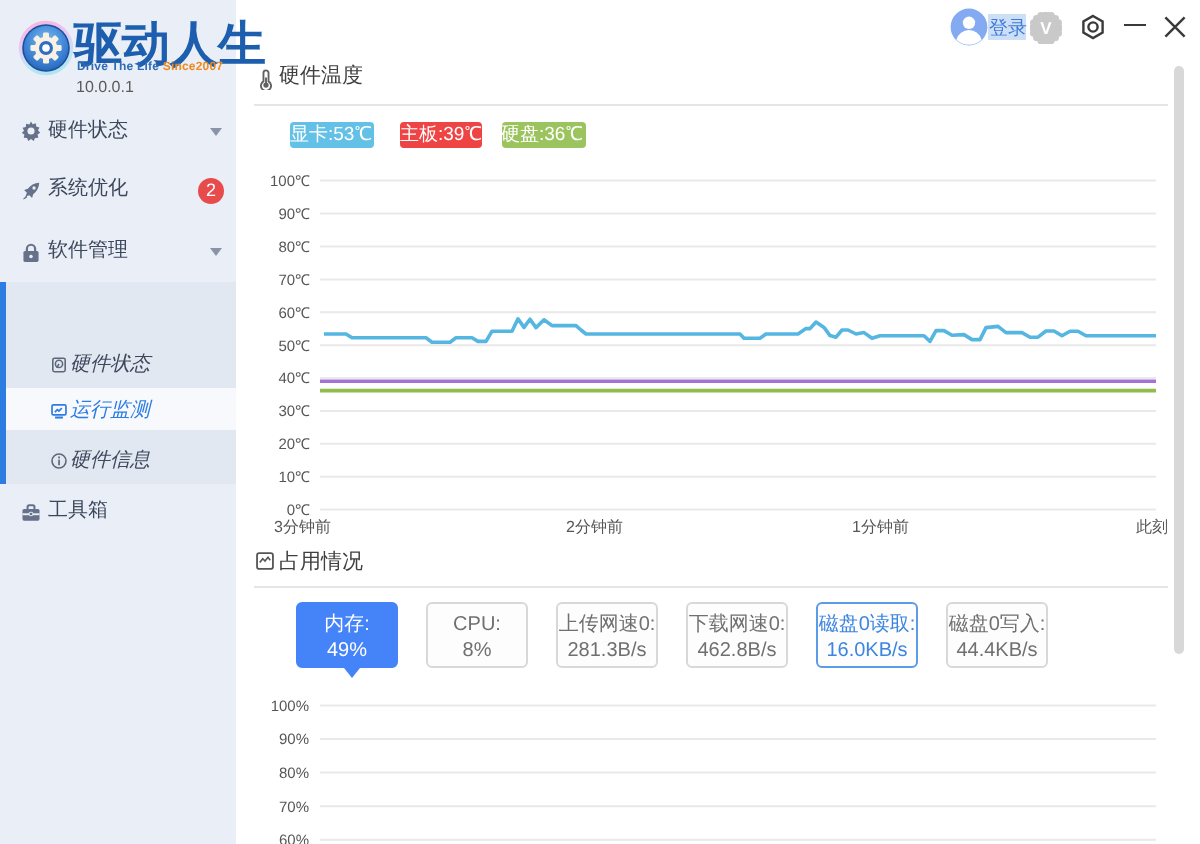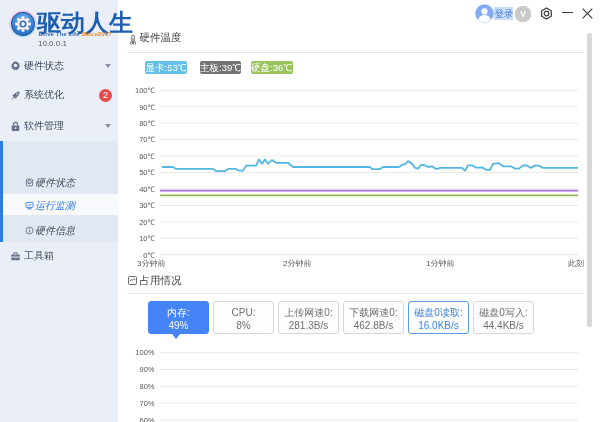--- a/index.html
+++ b/index.html
@@ -7,22 +7,22 @@
 #app{position:relative;width:600px;height:422px;background:#fff;overflow:hidden;}
 .abs{position:absolute;}
 #side{position:absolute;left:0;top:0;width:118px;height:422px;background:#eaeef7;}
 .mi{position:absolute;left:0;width:118px;height:30px;line-height:30px;font-size:10px;color:#3d485c;white-space:nowrap;}
 .mi .ic{position:absolute;left:10px;top:9.5px;width:11px;height:11px;}
 .mi .tx{position:absolute;left:24px;top:0;}
 .mi .ar{position:absolute;right:7px;top:13px;width:0;height:0;border-left:3.5px solid transparent;border-right:3.5px solid transparent;border-top:4px solid #8a94a6;}
 .sub{height:23px;line-height:23px;}
 .sub .tx{left:35px;font-style:italic;}
 .sub .ic{left:24.5px;top:7px;width:9px;height:9px;}
-.chip{position:absolute;top:60.5px;height:13.5px;line-height:13.5px;border-radius:2px;color:#fff;font-size:9.5px;text-align:center;white-space:nowrap;}
-.sb{position:absolute;top:301px;width:61px;height:33px;border:1px solid #d8d8d8;border-radius:3px;background:#fdfdfd;color:#707070;font-size:10px;text-align:center;padding-top:4px;white-space:nowrap;}
+.chip{position:absolute;top:60.5px;height:13.5px;line-height:13.5px;border-radius:2px;color:#fff;font-size:9.5px;text-align:left;white-space:nowrap;}
+.sb{position:absolute;top:301px;width:51px;height:33px;border:1px solid #d8d8d8;border-radius:3px;background:#fdfdfd;color:#707070;font-size:10px;text-align:center;padding-top:4px;white-space:nowrap;}
 .sb b{font-weight:normal;display:block;line-height:13px;}
 .hd{position:absolute;font-size:10.5px;color:#404040;}
 .sep{position:absolute;left:126.5px;width:457px;height:1px;background:#e5e5e5;}
 </style></head>
 <body>
 <div id="app">
 
 <div id="side"></div>
 <div class="abs" style="left:0;top:141px;width:118px;height:101px;background:#e2e8f2"></div>
 <div class="abs" style="left:0;top:194px;width:118px;height:21px;background:#f7f9fc"></div>
@@ -175,21 +175,21 @@
 
 <svg class="abs" style="left:129.5px;top:33.5px" width="6" height="11.5" viewBox="0 0 9 16">
 <path d="M4.5 1.2a1.9 1.9 0 011.9 1.9v6.3a3.8 3.8 0 11-3.8 0V3.1A1.9 1.9 0 014.5 1.2z" fill="none" stroke="#606060" stroke-width="1.4"></path>
 <circle cx="4.5" cy="12.2" r="2" fill="#606060"></circle>
       <rect x="3.8" y="6.5" width="1.4" height="5.5" fill="#606060"></rect>
 </svg>
 <div class="hd" style="left:139.5px;top:30.5px">硬件温度</div>
 <div class="sep" style="top:52px"></div>
 
 <div class="chip" style="left:145px;width:42px;background:#63c0e6">显卡:53℃</div>
-<div class="chip" style="left:200px;width:41px;background:#737373">主板:39℃</div>
+<div class="chip" style="left:200px;width:41px;background:#ef4444">主板:39℃</div>
 <div class="chip" style="left:250.5px;width:42px;background:#9cc45e">硬盘:36℃</div>
 
 <svg class="abs" style="left:118px;top:84px" width="482" height="196" viewBox="0 0 482 196">
 <g stroke="#e9e9e9" stroke-width="1">
         <line x1="42" y1="6.3" x2="460" y2="6.3"></line>
         <line x1="42" y1="22.8" x2="460" y2="22.8"></line>
         <line x1="42" y1="39.2" x2="460" y2="39.2"></line>
         <line x1="42" y1="55.7" x2="460" y2="55.7"></line>
         <line x1="42" y1="72.1" x2="460" y2="72.1"></line>
         <line x1="42" y1="88.6" x2="460" y2="88.6"></line>

